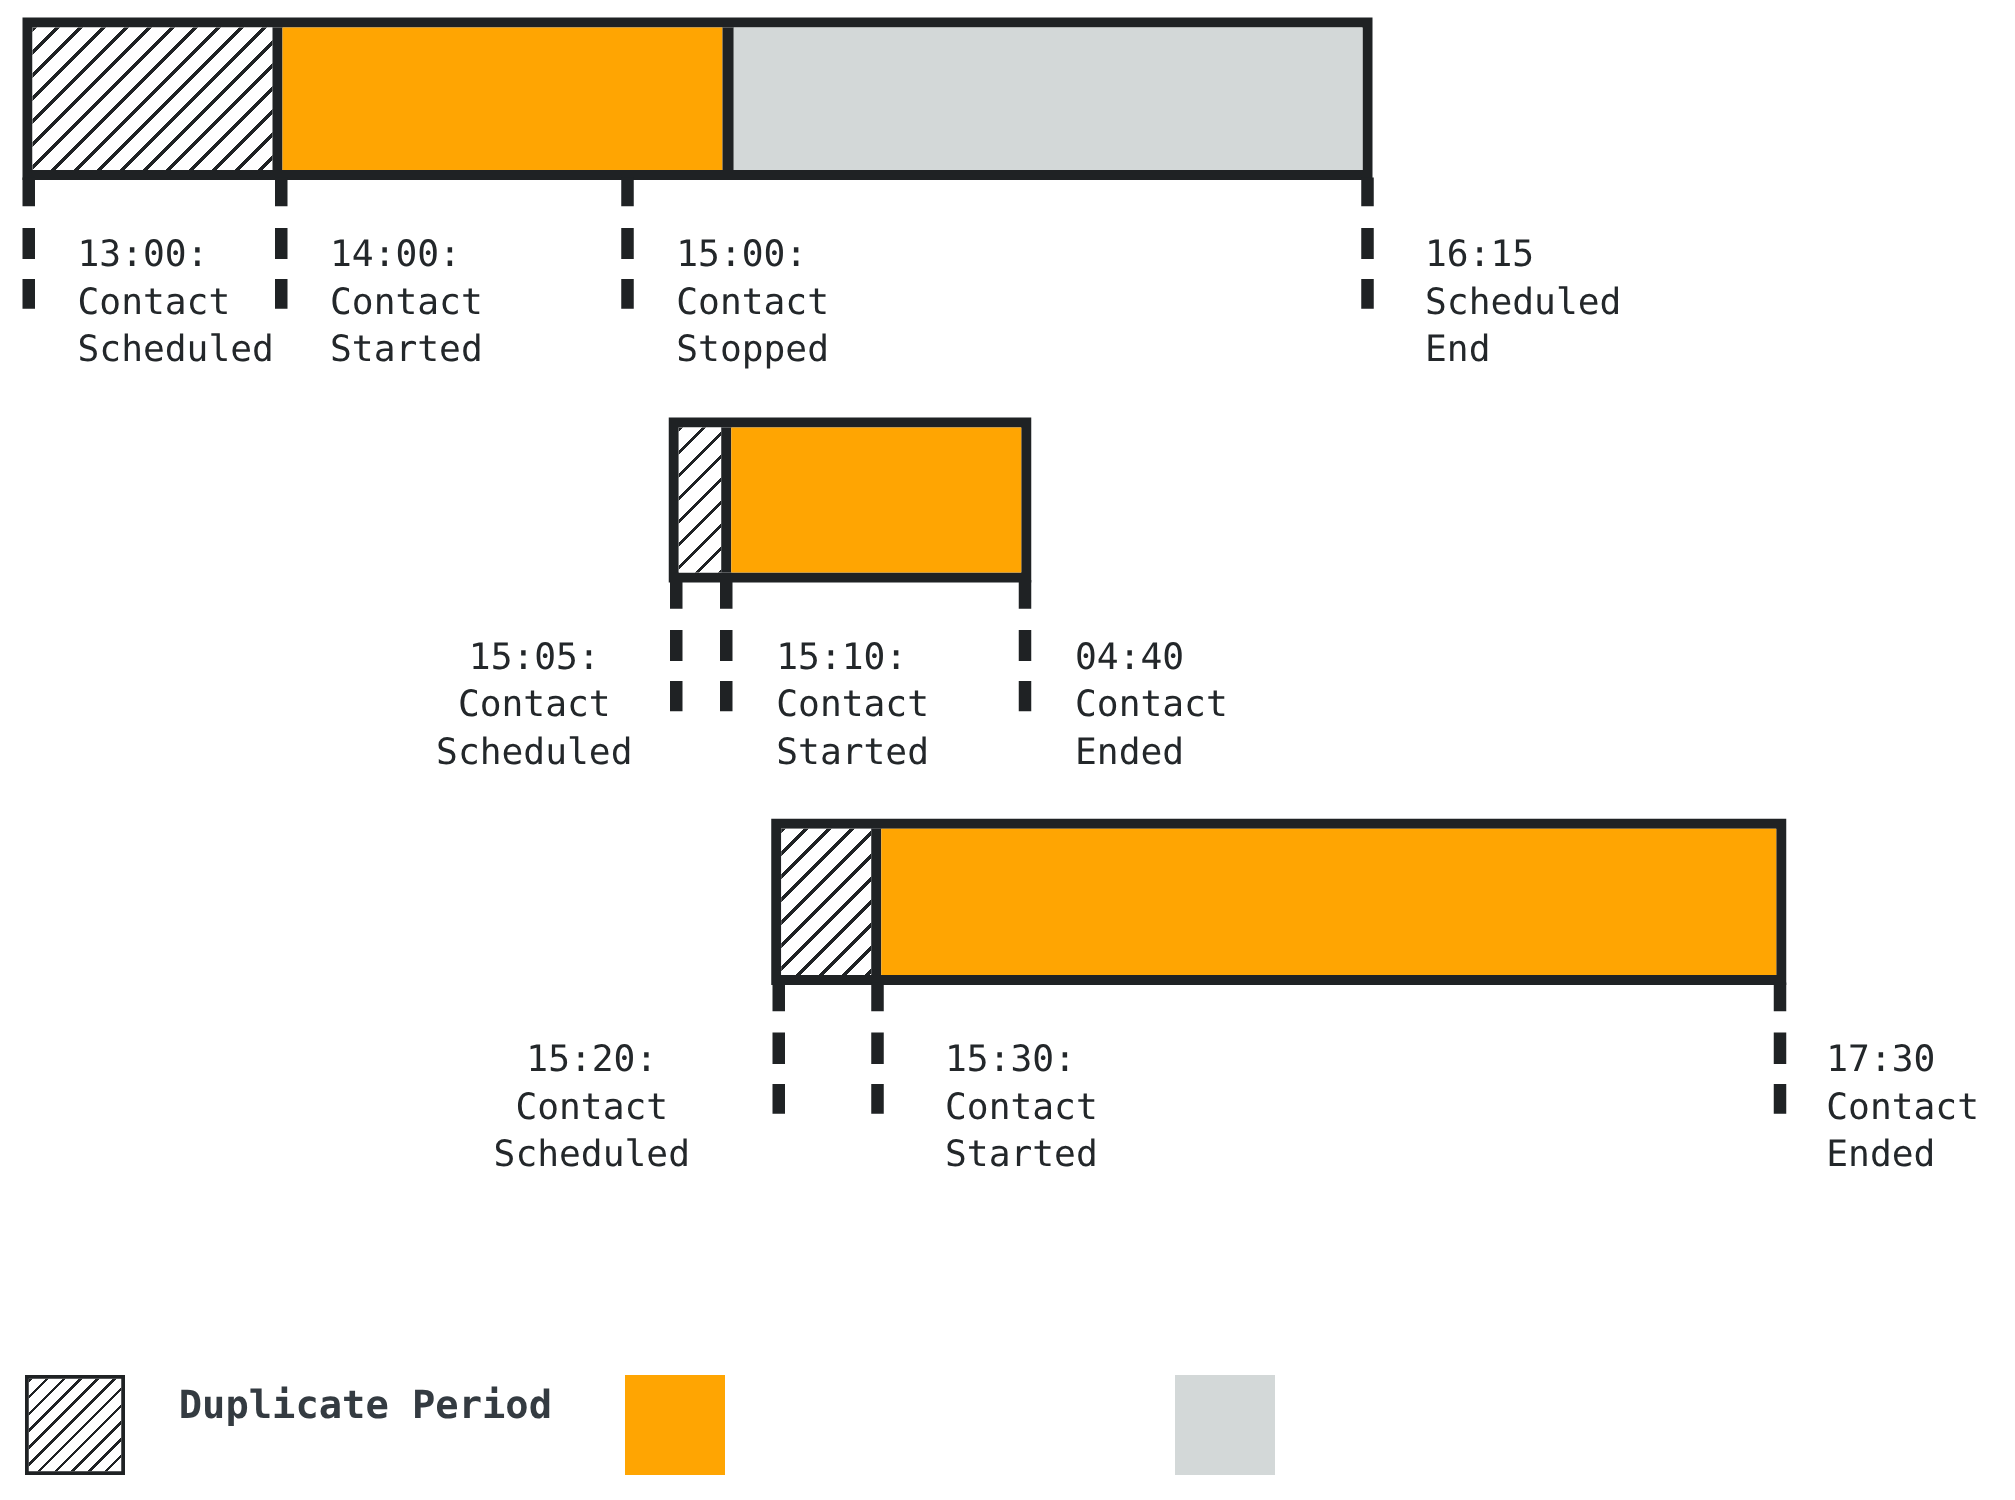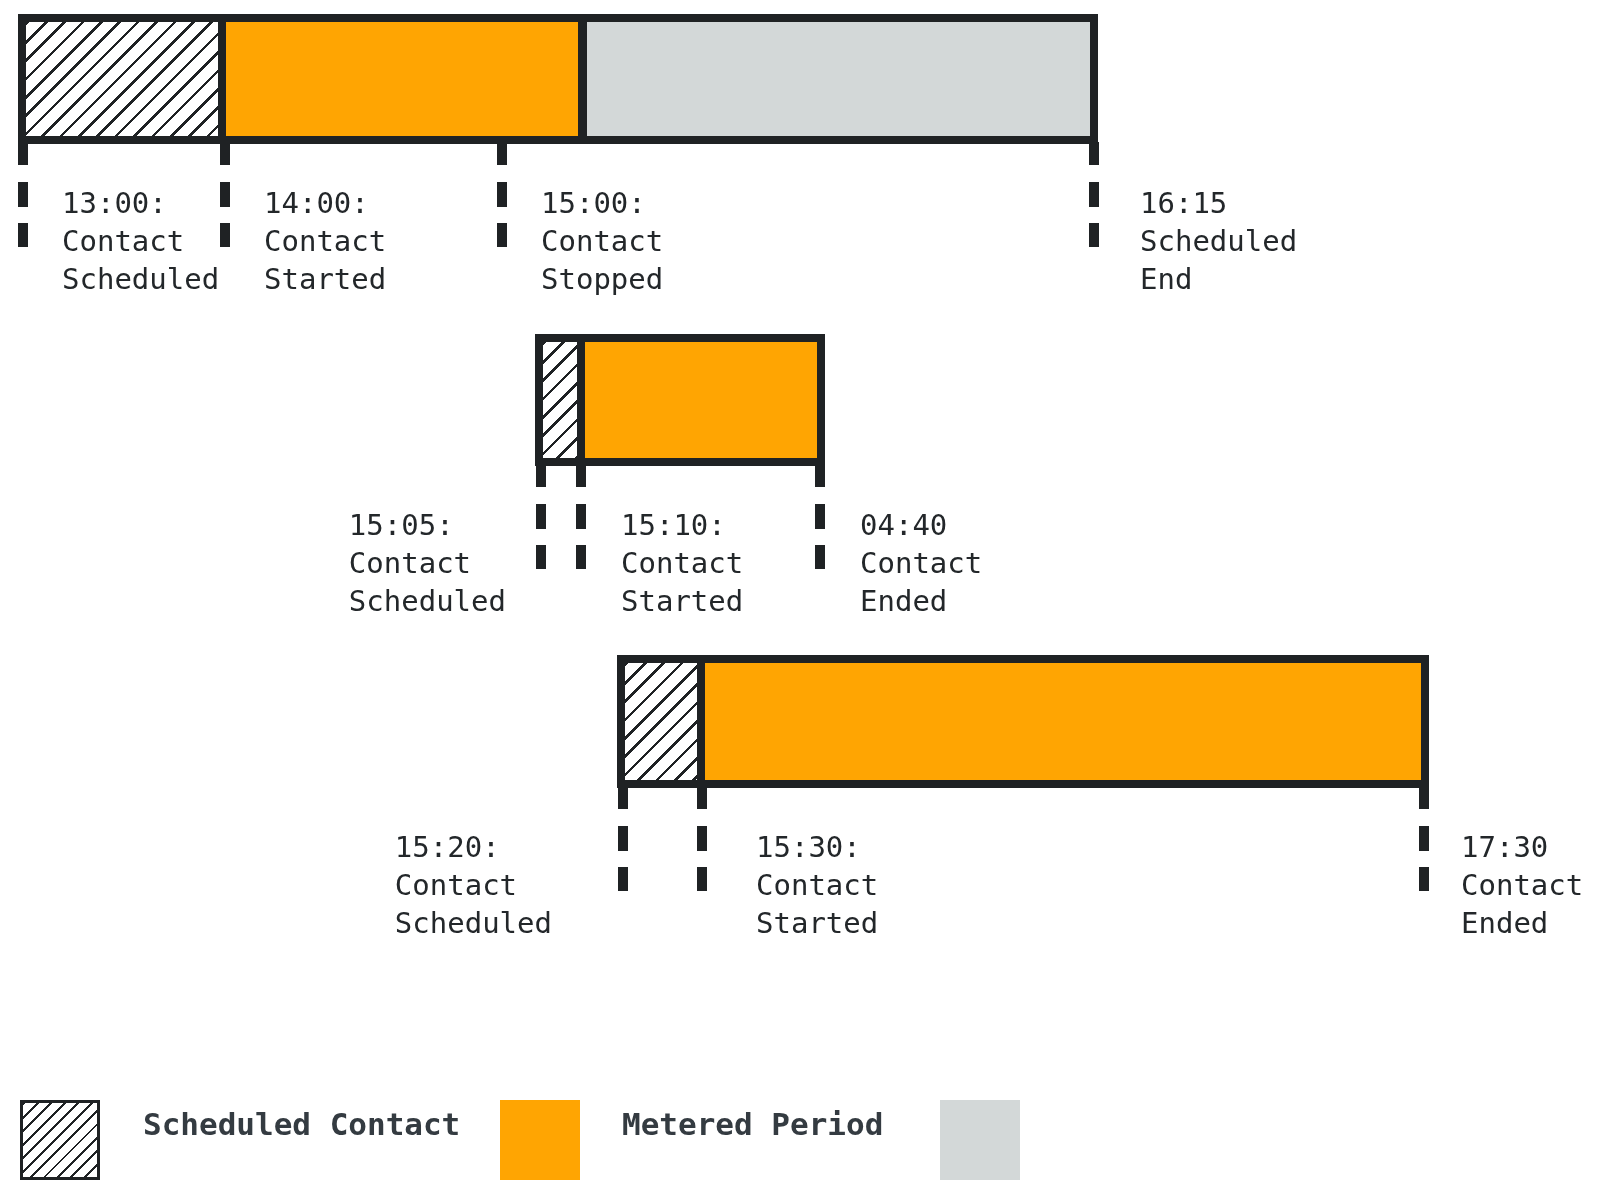--- a/index.html
+++ b/index.html
@@ -50,21 +50,21 @@
       transparent 25px, transparent 41px);
   }
   .lbl {
     position: absolute;
     font-size: 29px;
     line-height: 38px;
     font-weight: normal;
     color: var(--label-text);
     white-space: pre-line;
   }
-  .lbl-right { text-align: left; }
+  .lbl-right { text-align: center; }
   .legend-swatch {
     position: absolute;
     width: 80px;
     height: 80px;
     box-sizing: border-box;
   }
   .legend-hatch {
     border: 3px solid var(--line-black);
     background-color: #ffffff;
     background-image: repeating-linear-gradient(135deg,
@@ -160,20 +160,19 @@
 Contact
 Scheduled</div>
   <div class="lbl" style="left:742px; top:828px;margin-left:14px;">15:30:
 Contact
 Started</div>
   <div class="lbl" style="left:1461px; top:828px;">17:30
 Contact
 Ended</div>
 
   <div class="legend-swatch legend-hatch" style="left:20px; top:1100px;"></div>
-  <div class="legend-lbl" style="left:143px; top:1104px;">Scheduled Contact</div>
+  <div class="legend-lbl" style="left:143px; top:1104px;">Duplicate Period</div>
 
   <div class="legend-swatch legend-metered" style="left:500px; top:1100px;"></div>
-  <div class="legend-lbl" style="left:622px; top:1104px;">Metered Period</div>
 
   <div class="legend-swatch legend-duplicate" style="left:940px; top:1100px;"></div>
 
 </div>
 
 </body></html>

